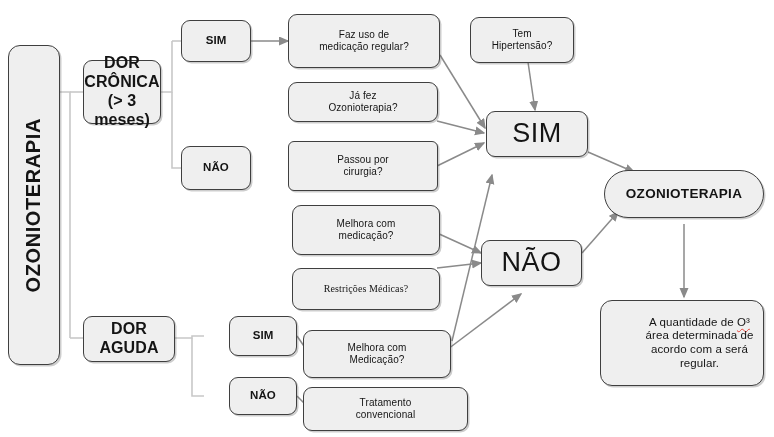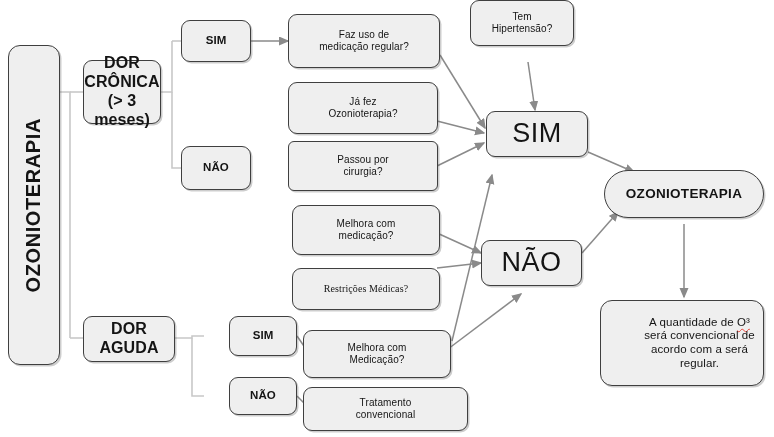--- a/index.html
+++ b/index.html
@@ -166,21 +166,21 @@
     <span class="txt">NÃO</span>
   </div>
 
   <div class="node q" style="left:288px;top:14px;width:152px;height:54px;">
     <span class="txt">
       <span>Faz uso de</span><br>
       <span>medicação regular?</span>
     </span>
   </div>
 
-  <div class="node q" style="left:288px;top:82px;width:150px;height:52px;">
+  <div class="node q" style="left:288px;top:82px;width:150px;height:40px;">
     <span class="txt">
       <span>Já fez</span><br>
       <span>Ozonioterapia?</span>
     </span>
   </div>
 
   <div class="node q" style="left:288px;top:141px;width:150px;height:50px;border-radius:6px;">
     <span class="txt">
       <span>Passou por</span><br>
       <span>cirurgia?</span>
@@ -205,21 +205,21 @@
     </span>
   </div>
 
   <div class="node q" style="left:303px;top:387px;width:165px;height:44px;">
     <span class="txt">
       <span>Tratamento</span><br>
       <span>convencional</span>
     </span>
   </div>
 
-  <div class="node q" style="left:470px;top:0;width:104px;height:46px;justify-content:center;">
+  <div class="node q" style="left:470px;top:17px;width:104px;height:46px;justify-content:center;">
     <span class="txt">
       <span>Tem</span><br>
       <span>Hipertensão?</span>
     </span>
   </div>
 
   <div class="node big" style="left:486px;top:111px;width:102px;height:46px;">
     <span class="txt">SIM</span>
   </div>
 
@@ -227,19 +227,19 @@
     <span class="txt">NÃO</span>
   </div>
 
   <div class="node pill result" style="left:604px;top:170px;width:160px;height:48px;">
     <span class="txt">OZONIOTERAPIA</span>
   </div>
 
   <div class="node note" style="left:600px;top:300px;width:164px;height:86px;border-radius:12px;">
     <span class="txt">
       <span>A quantidade de </span><span class="sp">O³</span><br>
-      <span>será convencional de</span><br>
+      <span>área determinada de</span><br>
       <span>acordo com a será</span><br>
       <span>regular.</span>
     </span>
   </div>
 
 </div>
 
 </body></html>

